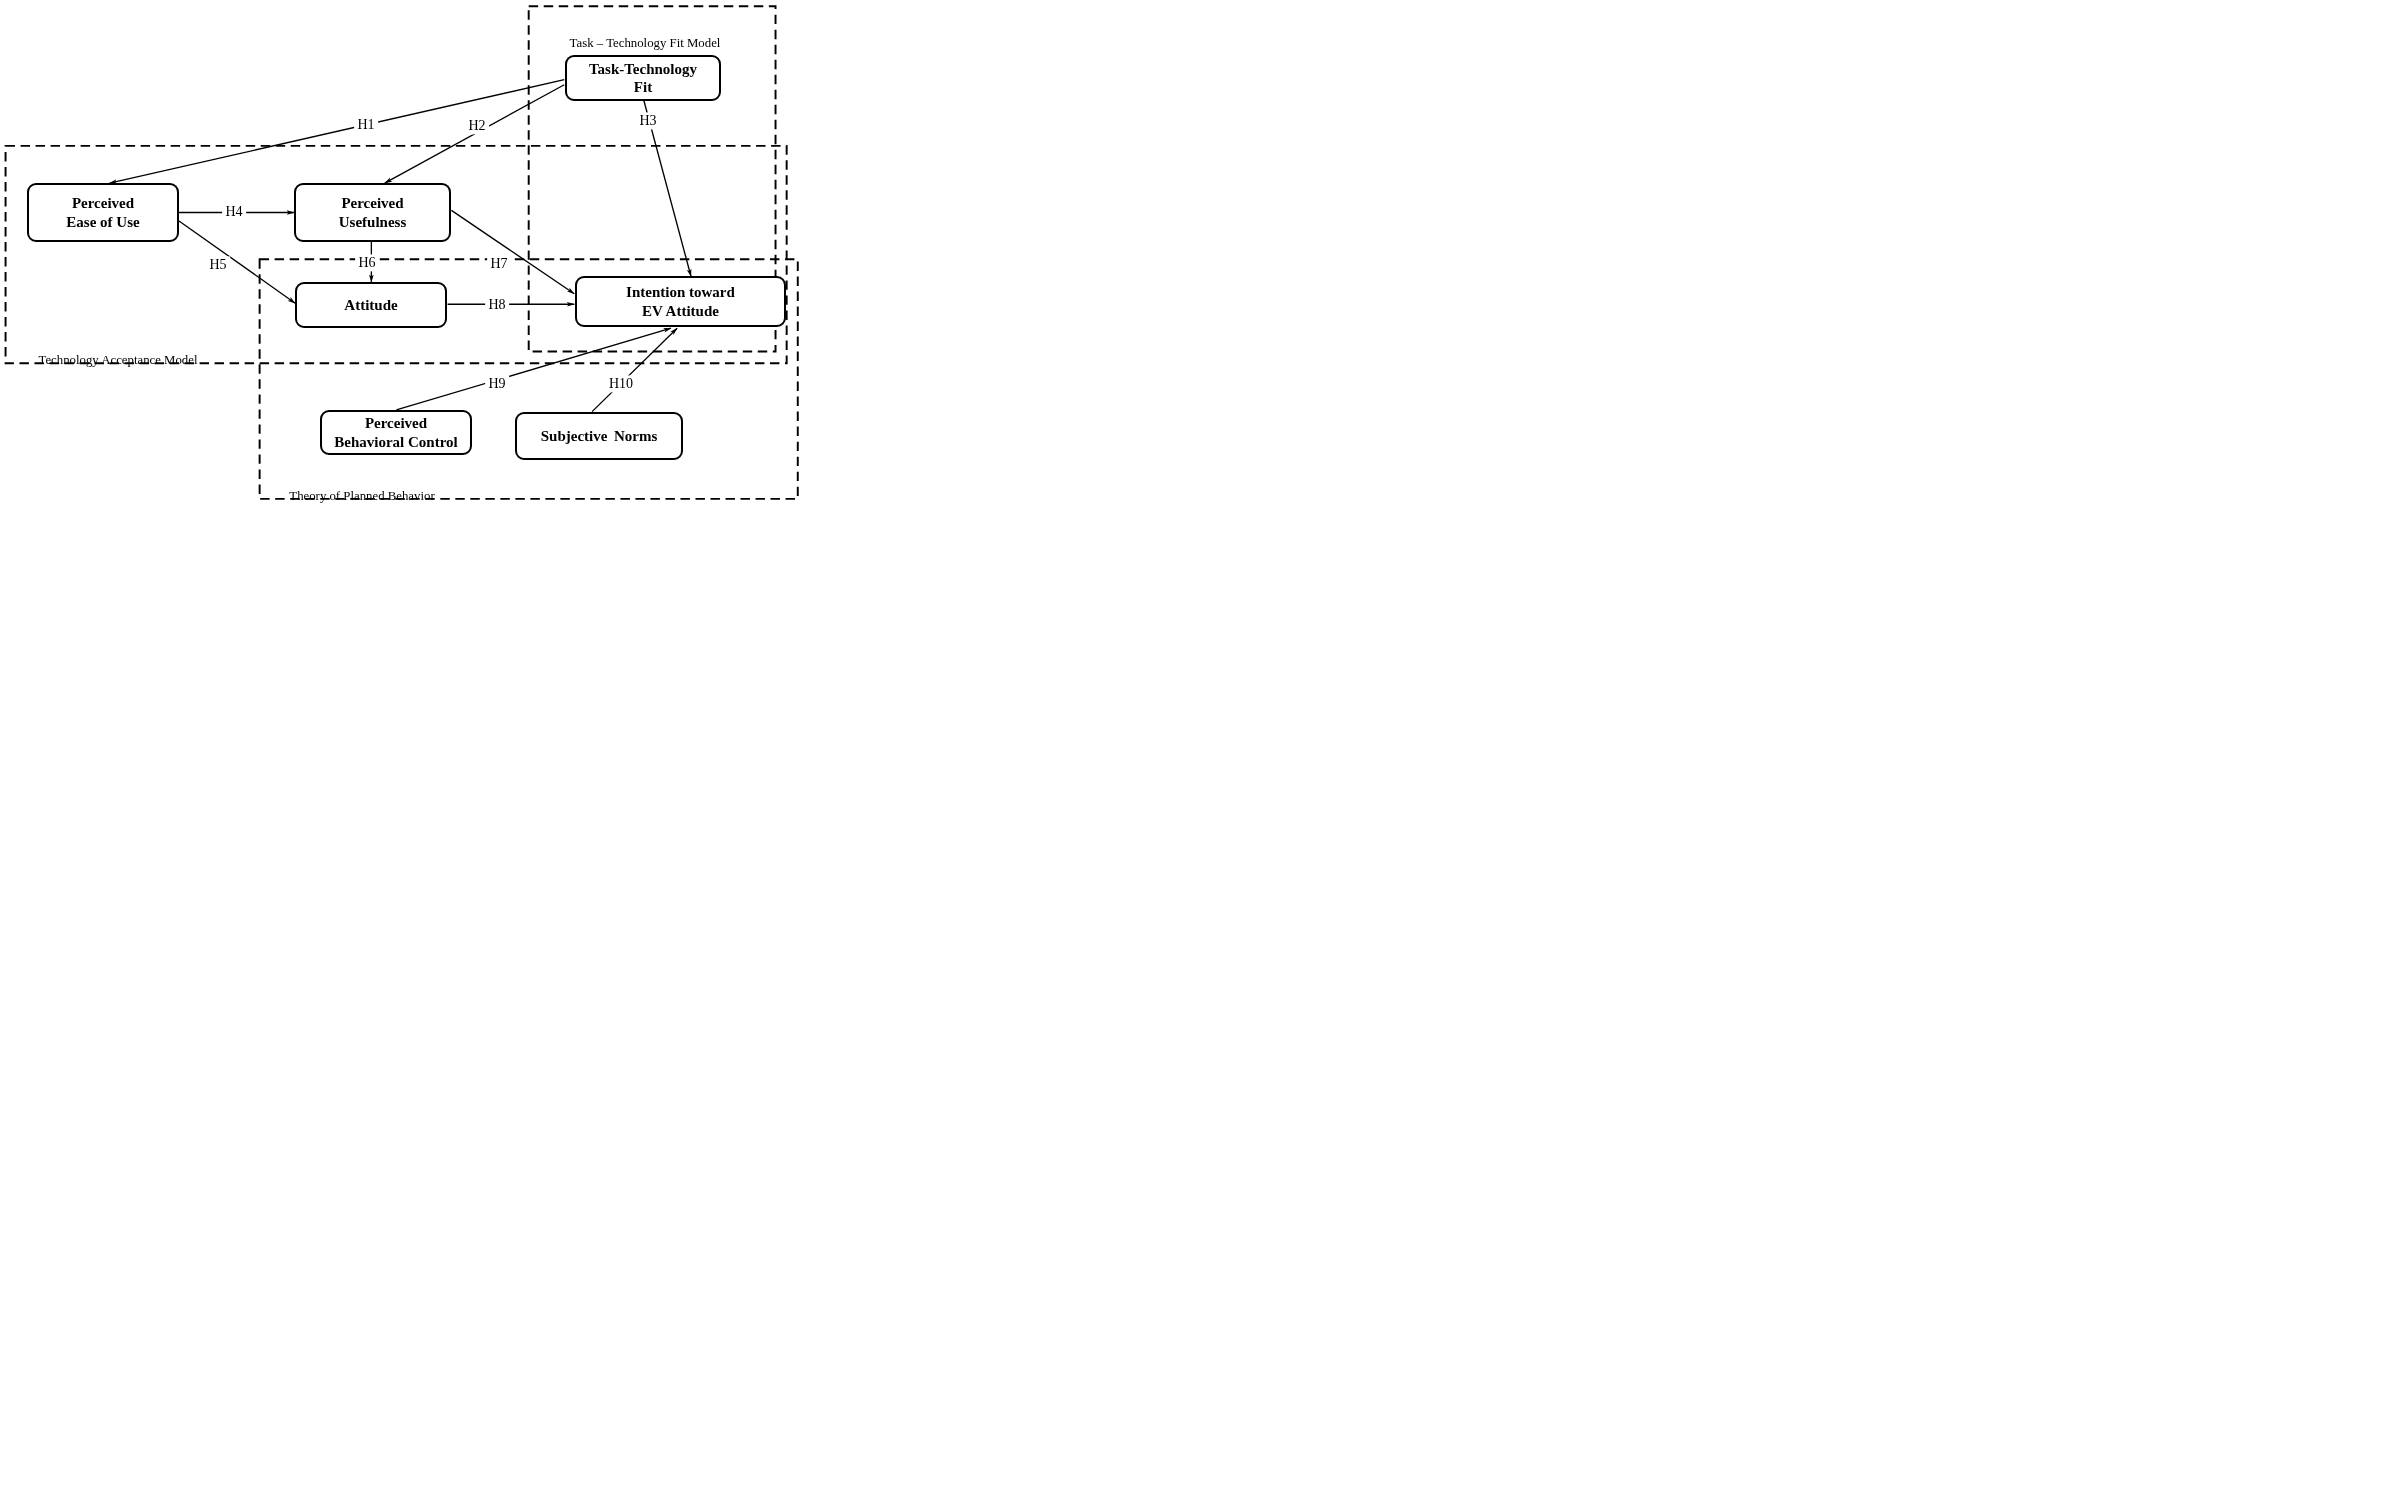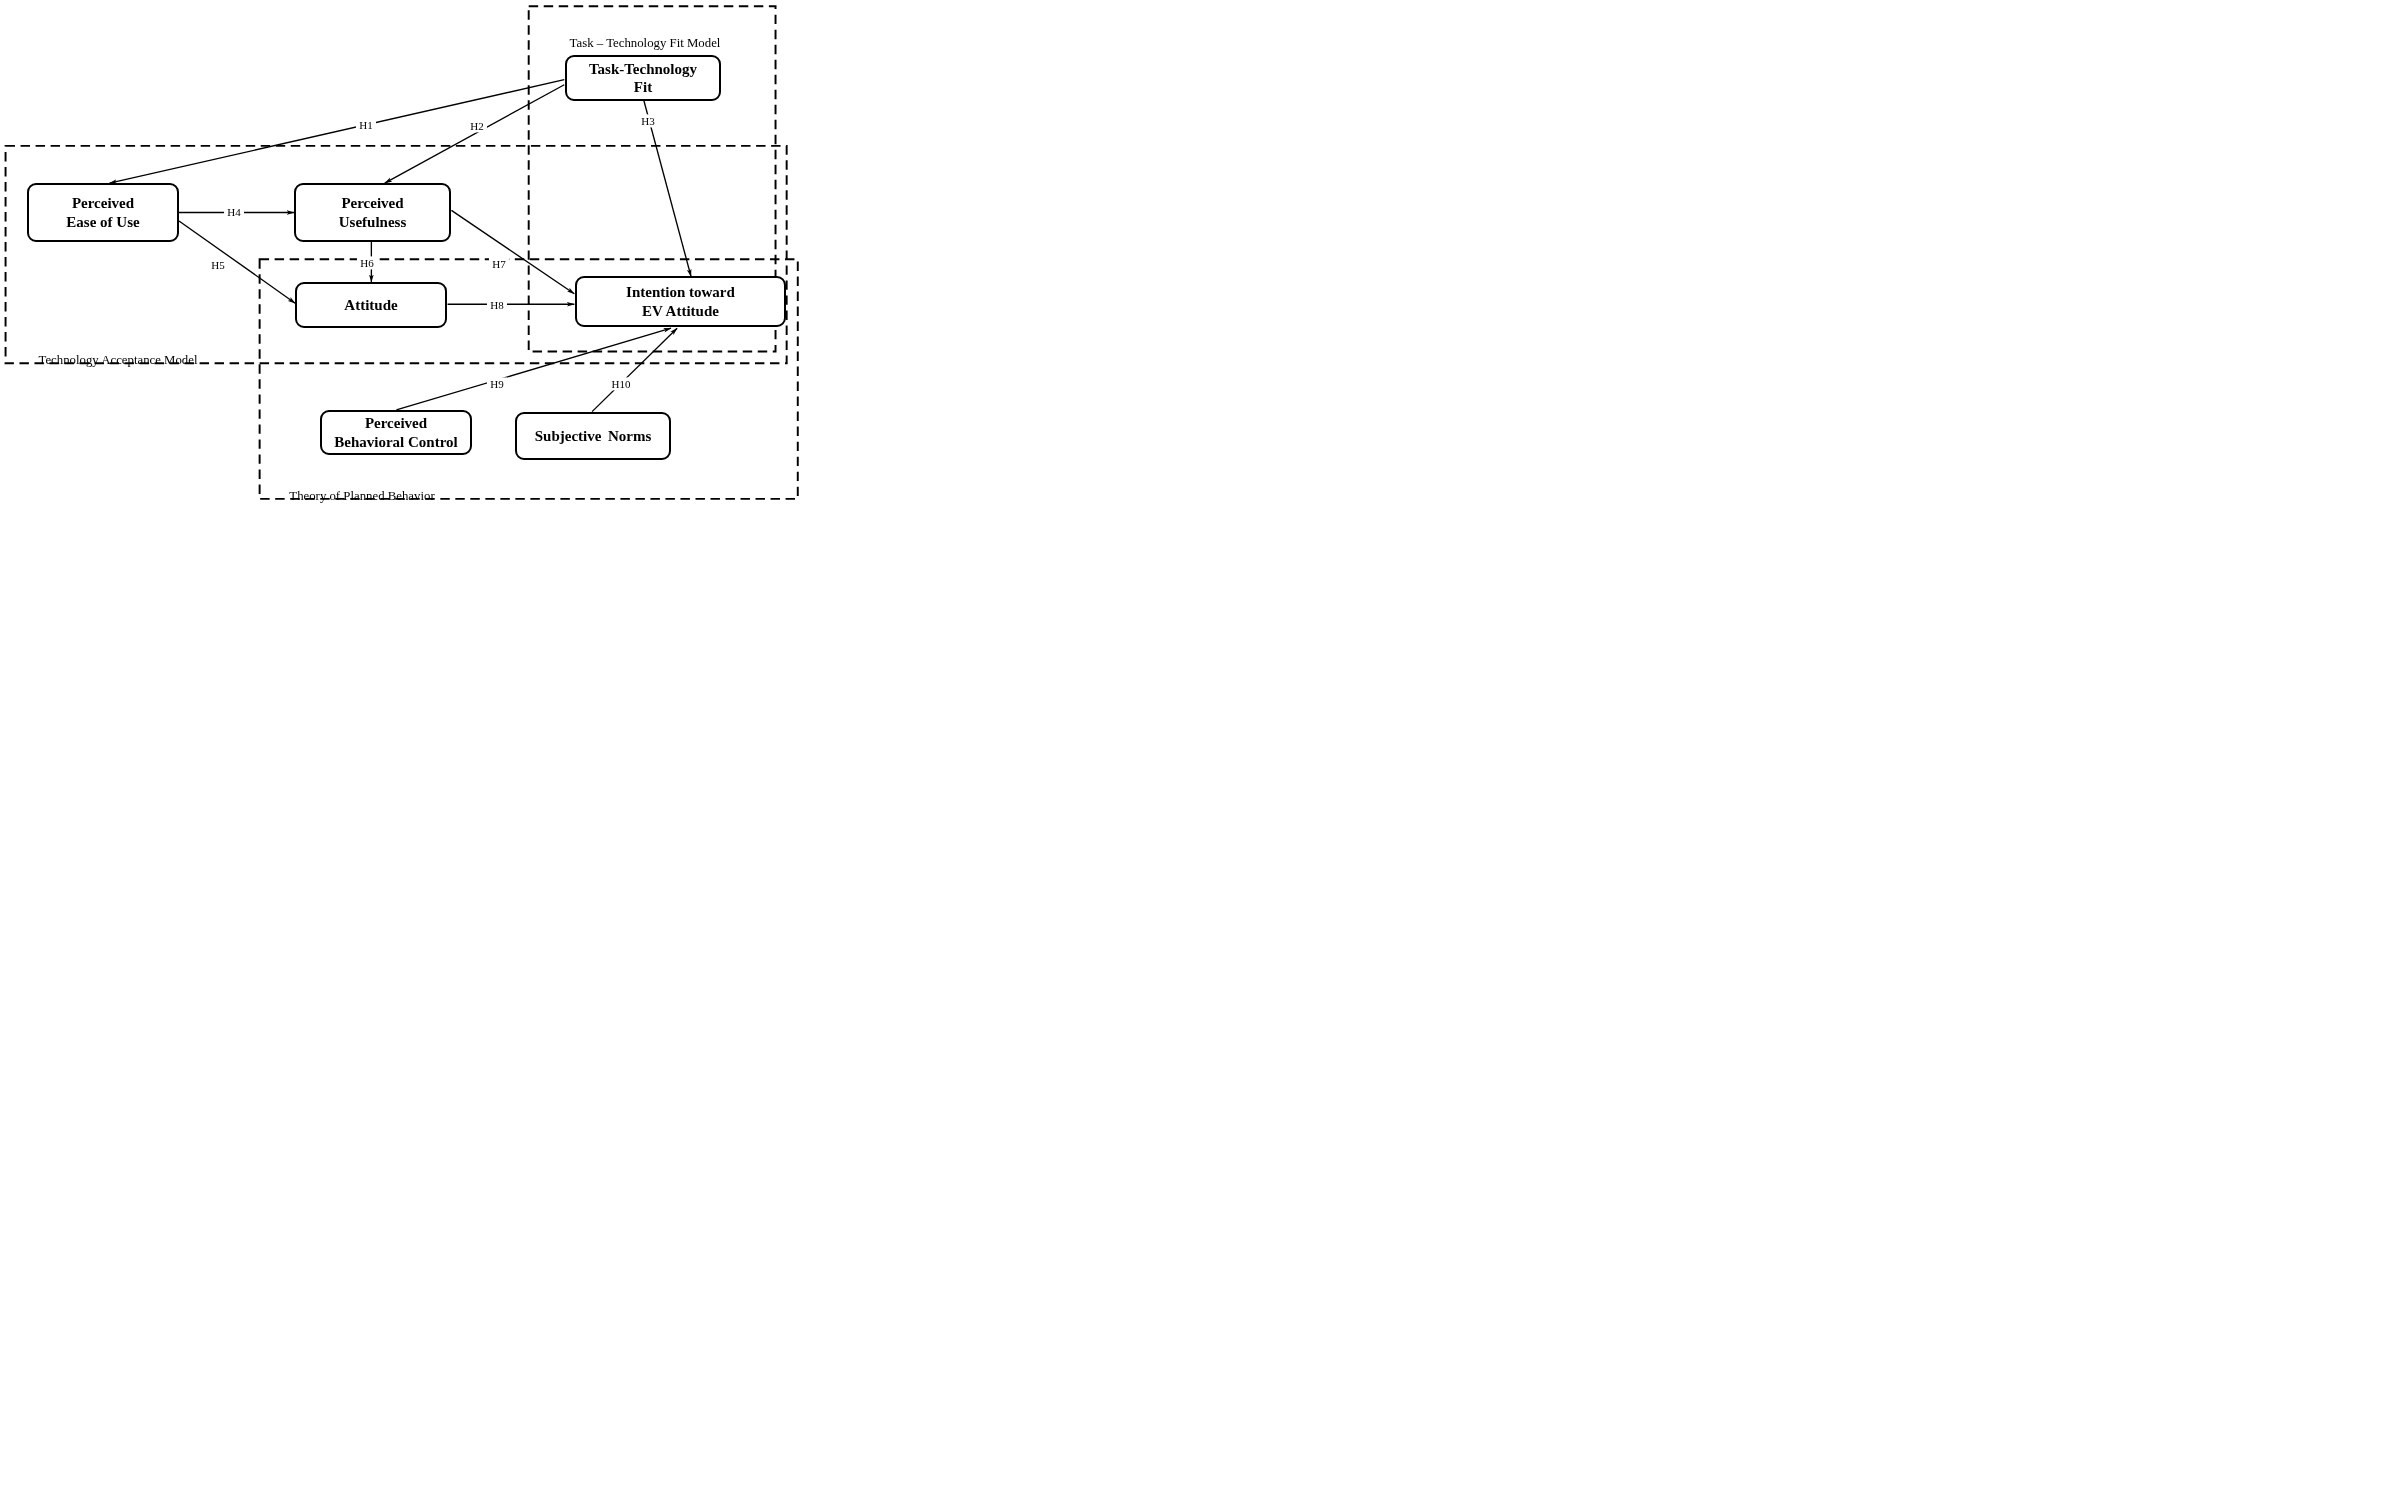--- a/index.html
+++ b/index.html
@@ -26,42 +26,42 @@
     font-size:15px;
     line-height:1.22;
     color:#000000;
   }
   .node .ln{white-space:nowrap;}
   .hlabel{
     position:absolute;
     transform:translate(-50%,-50%);
     background:#ffffff;
     padding:0.6px 3.3px;
-    font-size:11px;
+    font-size:14px;
     color:#000000;
     white-space:nowrap;
   }
   .glabel{
     position:absolute;
     transform:translate(-50%,-50%);
     font-size:12.8px;
     color:#000000;
     white-space:nowrap;
     background:transparent;
     margin-top:12px;
   }
   .sn-node{word-spacing:2.8px;}
   
   #node-ttf      {left:565px;top:55px; width:156px;height:46px;}
   #node-peou     {left:27px;  top:183px;width:152px;height:59px;}
   #node-pu       {left:294px; top:183px;width:157px;height:59px;}
   #node-attitude {left:295px; top:282px;width:152px;height:46px;}
   #node-intention{left:575px;top:276px;width:211px;height:51px;}
   #node-pbc      {left:320px; top:410px;width:152px;height:45px;}
-  #node-sn       {left:515px; top:412px;width:156px;height:48px;}
+  #node-sn       {left:515px; top:412px;width:168px;height:48px;}
   
   #h1 {left:366px; top:125px;}
   #h2 {left:477px; top:126px;}
   #h3 {left:648px;top:121px;}
   #h4 {left:234px; top:212px;}
   #h5 {left:218px; top:265px;}
   #h6 {left:367px; top:263px;}
   #h7 {left:499px; top:264px;}
   #h8 {left:497px; top:305px;}
   #h9 {left:497px; top:384px;text-align:center;}

